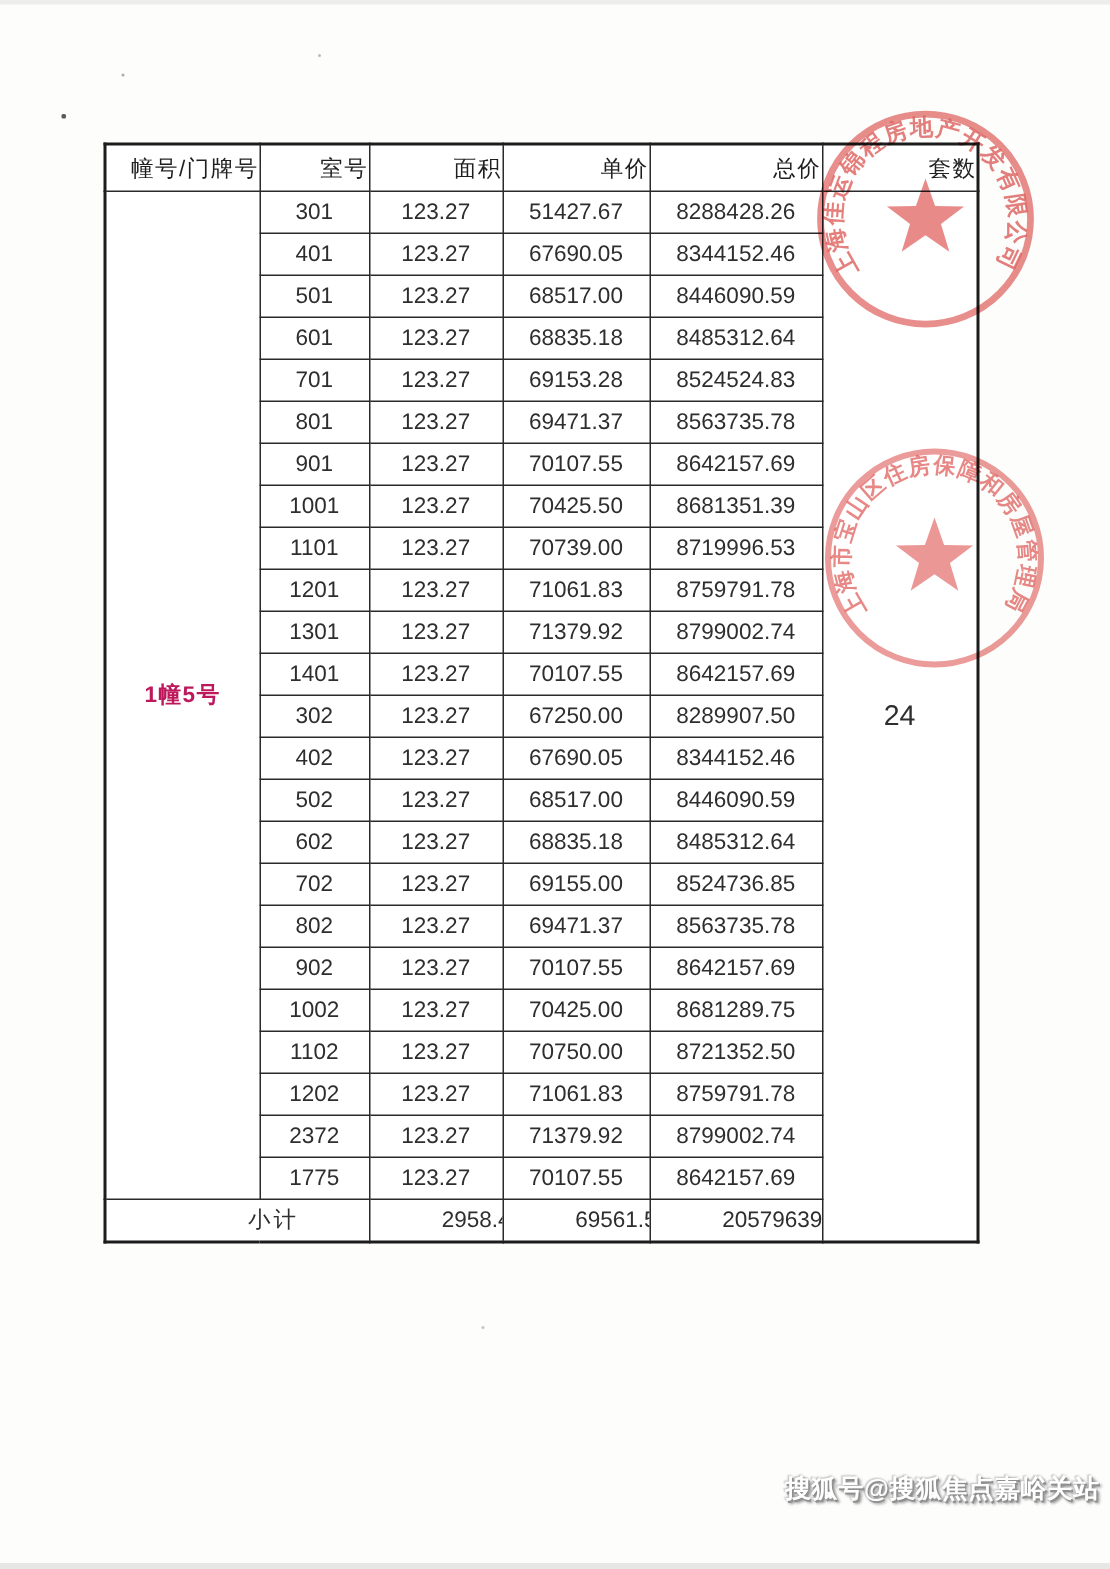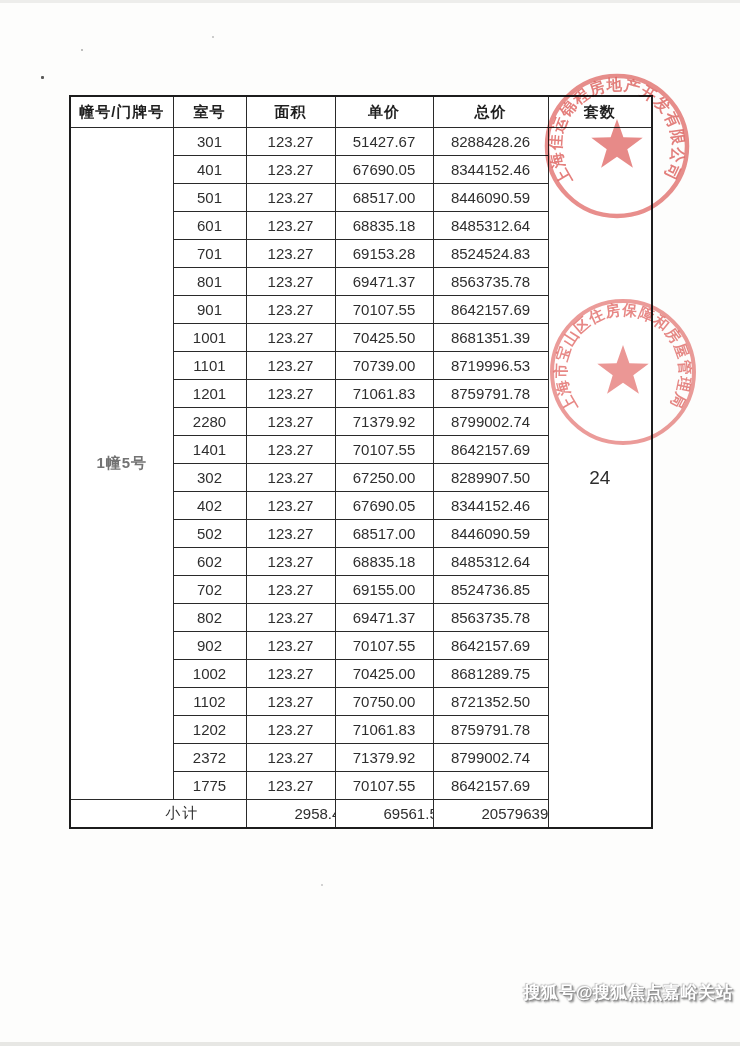--- a/index.html
+++ b/index.html
@@ -20,26 +20,26 @@
     width:582px;
     background:#fff;
     border:2.5px solid #1c1c1c;
   }
   .price-table th,.price-table td{
     border:1.6px solid #2a2a2a;
     text-align:center;vertical-align:middle;
     padding:0;overflow:hidden;white-space:nowrap;
   }
   .price-table th{
-    height:30px;font-size:15px;font-weight:700;letter-spacing:1px;color:#1f1f1f;
+    height:30px;font-size:15px;font-weight:400;letter-spacing:1px;color:#1f1f1f;text-align:right;
   }
   .price-table td{
     height:27px;font-size:15px;font-weight:400;color:#2e2e2e;
   }
-  .price-table td.bcell{font-weight:700;font-size:15px;letter-spacing:1px;color:#737373;}
+  .price-table td.bcell{font-weight:700;font-size:15px;letter-spacing:1px;color:#be185d;}
   .price-table td.ccell{font-size:19px;}
   .price-table tr.subtotal td{height:27px;padding-left:48px;}
   .price-table tr.subtotal td:first-child{font-weight:400;letter-spacing:2px;font-size:15px;}
 
   
   svg.stamp{
     position:absolute;
     mix-blend-mode:multiply;
     pointer-events:none;
   }
@@ -139,21 +139,21 @@
         <td>70739.00</td>
         <td>8719996.53</td>
       </tr>
       <tr>
         <td>1201</td>
         <td>123.27</td>
         <td>71061.83</td>
         <td>8759791.78</td>
       </tr>
       <tr>
-        <td>2280</td>
+        <td>1301</td>
         <td>123.27</td>
         <td>71379.92</td>
         <td>8799002.74</td>
       </tr>
       <tr>
         <td>1401</td>
         <td>123.27</td>
         <td>70107.55</td>
         <td>8642157.69</td>
       </tr>

